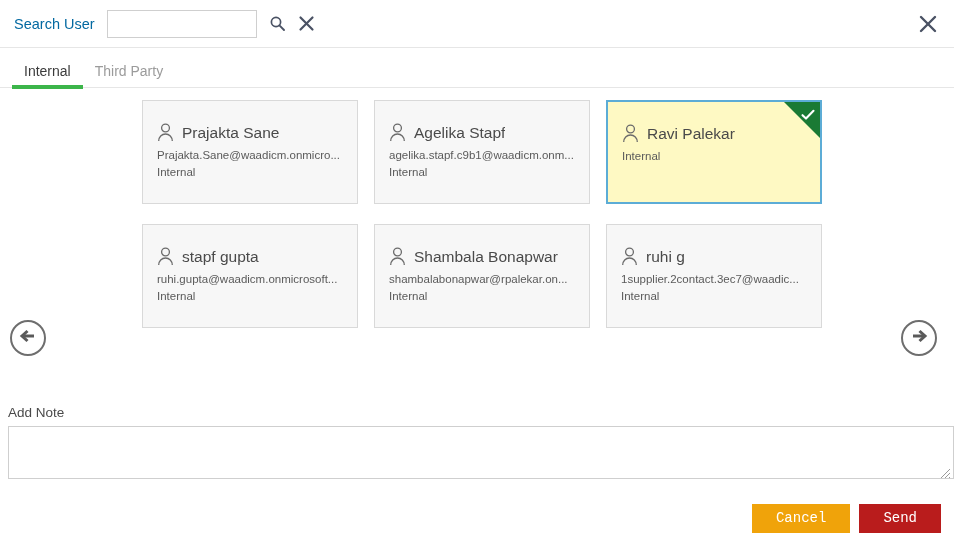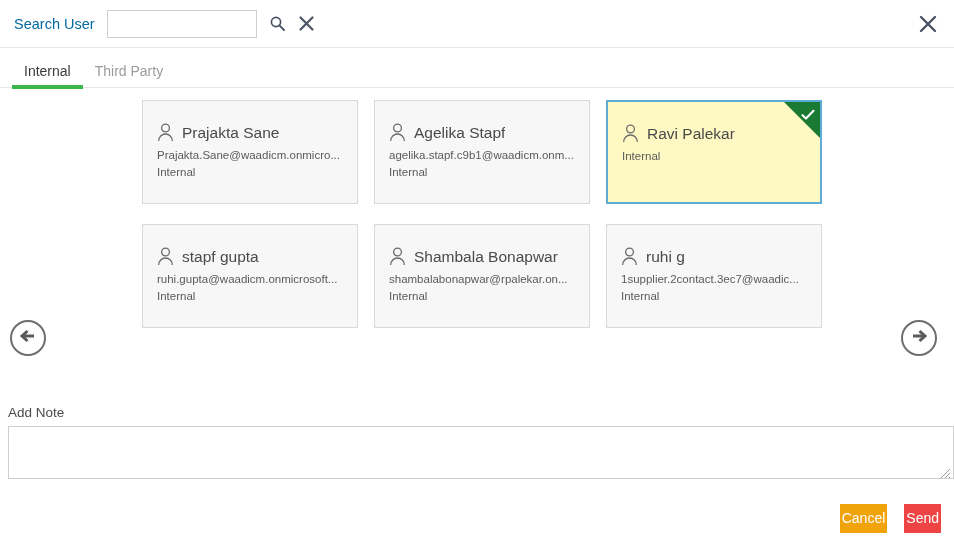--- a/index.html
+++ b/index.html
@@ -238,29 +238,29 @@
   .footer {
     position: absolute;
     right: 13px;
     top: 504px;
     display: flex;
     gap: 9px;
   }
   .btn {
     border: none;
     color: #ffffff;
-    font-family: Liberation Sans, sans-serif;
+    font-family: Liberation Mono, monospace;
     font-size: 14px;
     height: 29px;
     cursor: pointer;
-    padding: 0 2px;
+    padding: 0 24px;
     line-height: 29px;
   }
   .btn-cancel { background: #f0a30a; }
-  .btn-send { background: #ef4444; margin-left: 8px; }
+  .btn-send { background: #b91c1c; }
 </style>
 </head>
 <body>
 
 <div class="header">
   <span class="search-label">Search User</span>
   <input class="search-input" type="text" placeholder="" style="">
   <span class="header-icon">
     <svg width="17" height="17" viewBox="0 0 17 17" fill="none">
       <circle cx="7" cy="7" r="4.6" stroke="#4a5264" stroke-width="1.7"></circle>

